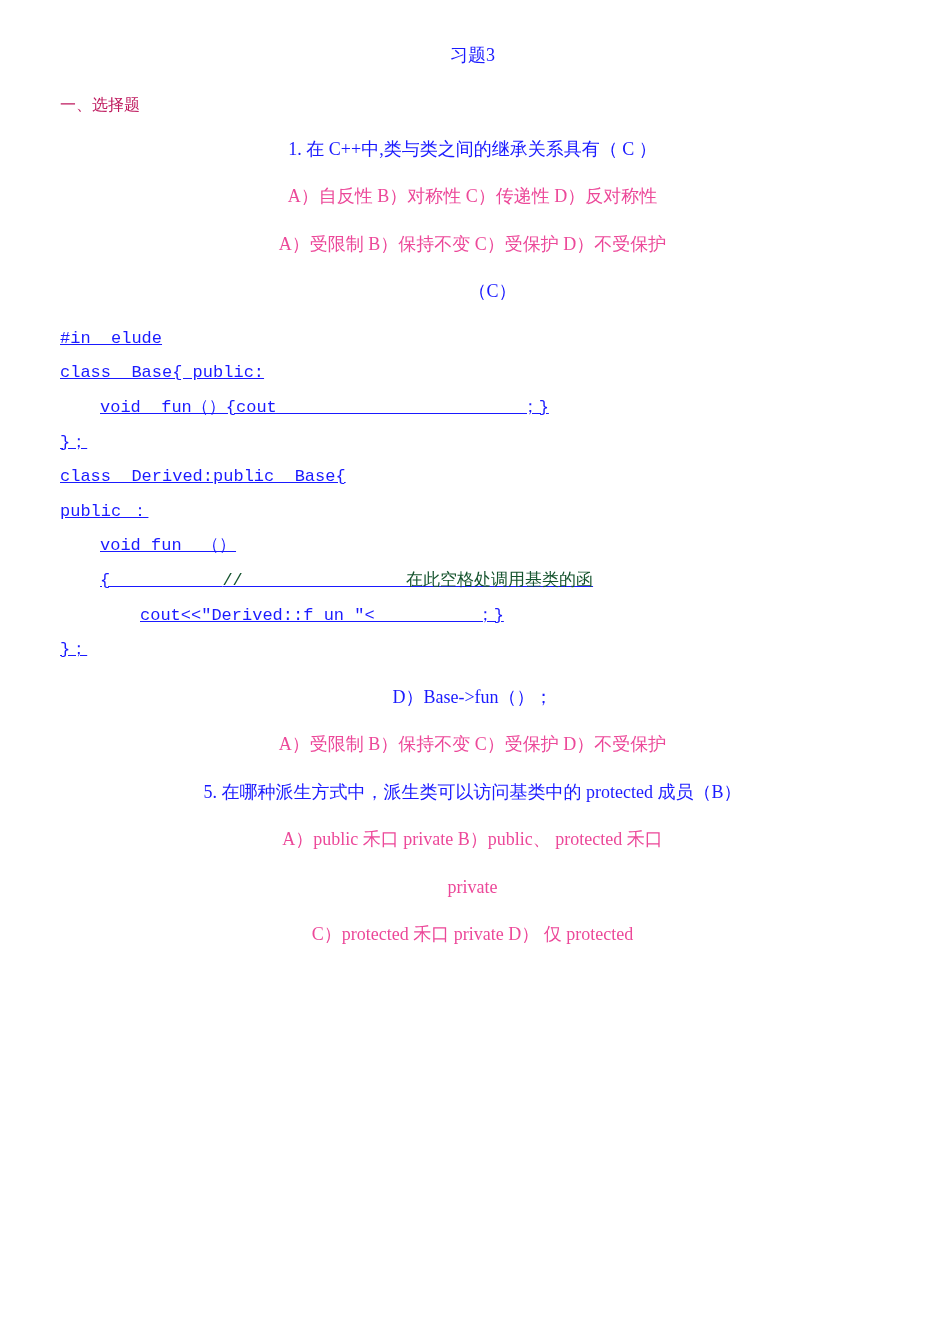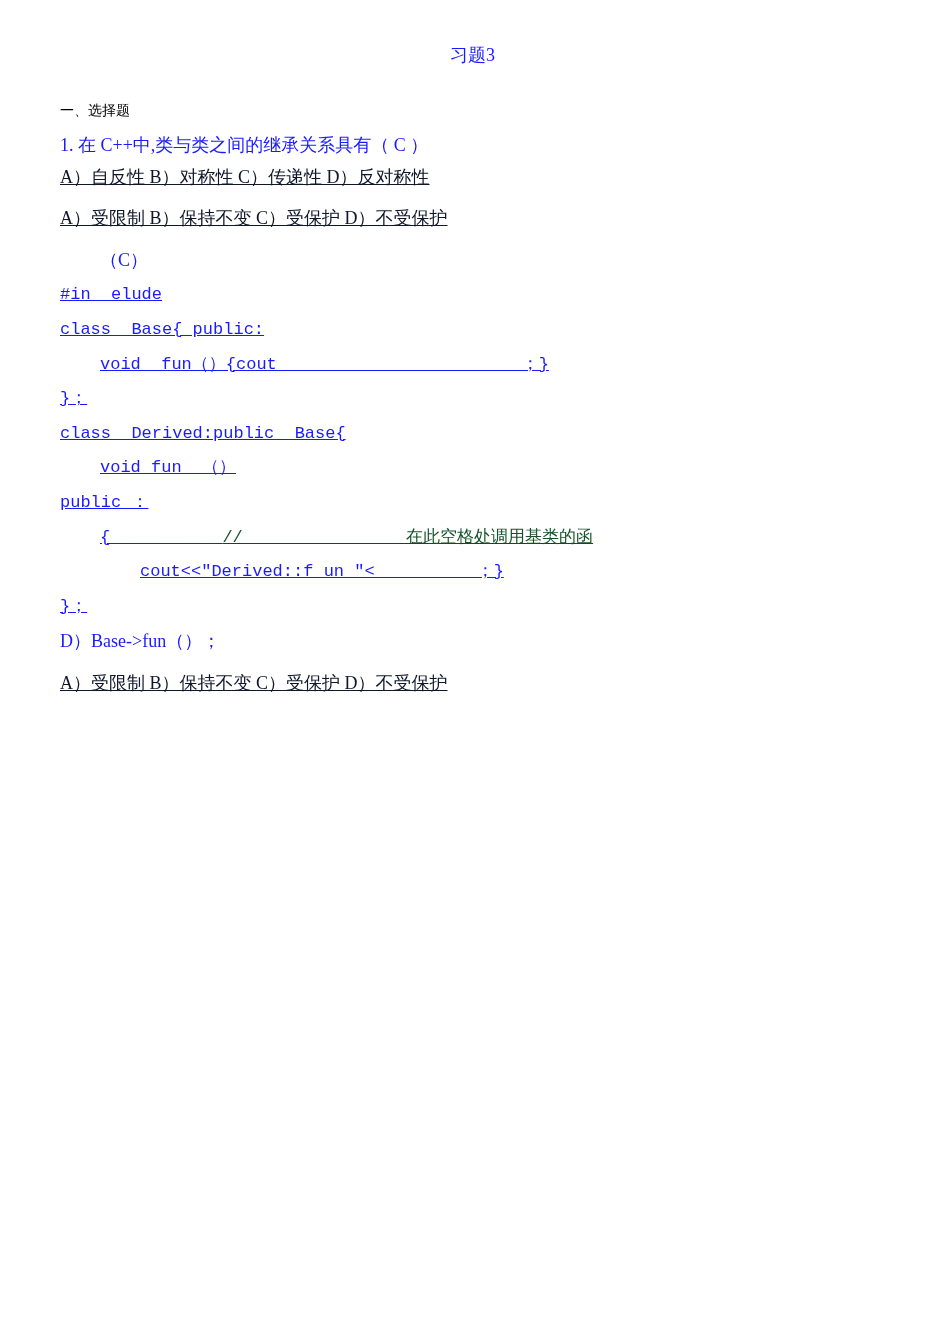--- a/index.html
+++ b/index.html
@@ -16,45 +16,44 @@
       width: 945px;
       min-height: 1336px;
       padding: 40px 60px;
       line-height: 1.7;
     }
 
     .page-title {
       text-align: center;
       color: #1a1aff;
       font-size: 18px;
-      margin-bottom: 28px;
+      margin-bottom: 20px;
       font-weight: normal;
     }
 
     .section-header {
-      color: #000000;
-      font-size: 14px;
+      color: #be185d;
+      font-size: 16px;
       margin-bottom: 8px;
     }
 
     .question-block {
       margin-bottom: 10px;
     }
 
     .question-text {
       color: #1a1aff;
       font-size: 18px;
       line-height: 1.75;
     }
 
     .answer-options {
-      color: #0f172a;
+      color: #ec4899;
       font-size: 18px;
       line-height: 1.75;
-      text-decoration: underline;
     }
 
     .code-block {
       font-family: "Courier New", "Consolas", monospace;
       color: #1a1aff;
       font-size: 17px;
       line-height: 1.8;
       margin: 4px 0;
       white-space: pre;
       text-decoration: underline;
@@ -70,22 +69,23 @@
 
     .inline-comment {
       color: #14532d;
     }
 
     .answer-indent {
       padding-left: 40px;
     }
 
     p {
-      margin: 0;
+      margin: 16px;
       line-height: 1.75;
+      text-align: center;
     }
   </style>
 </head>
 <body>
 
 <div>
 
   <h1 class="page-title">习题3</h1>
 
   <div class="section-header">一、选择题</div>
@@ -99,26 +99,32 @@
     <p class="answer-options">A）受限制 B）保持不变       C）受保护 D）不受保护</p>
   </div>
 
   <div class="question-block">
     <p class="answer-indent question-text">（C）</p>
     <div class="code-block">#in  elude</div>
     <div class="code-block">class  Base{ public:</div>
     <div class="code-block indent1">void  fun（）{cout                        ；}</div>
     <div class="code-block">}；</div>
     <div class="code-block">class  Derived:public  Base{</div>
+    <div class="code-block">public ：</div>
     <div class="code-block indent1">void fun  （）</div>
-    <div class="code-block">public ：</div>
     <div class="code-block indent1">{ ________  <span class="inline-comment">//                在此空格处调用基类的函</span></div>
     <div class="code-block indent2">cout&lt;&lt;"Derived::f un "&lt;          ；}</div>
     <div class="code-block">}；</div>
     <p class="question-text">D）Base-&gt;fun（）；</p>
   </div>
 
   <div class="question-block">
     <p class="answer-options">A）受限制 B）保持不变       C）受保护 D）不受保护</p>
   </div>
 
+  <div class="question-block">
+    <p class="question-text">5. 在哪种派生方式中，派生类可以访问基类中的 protected 成员（B）</p>
+    <p class="answer-options">A）public 禾口 private                  B）public、 protected 禾口</p>
+    <p class="answer-options">private</p>
+    <p class="answer-options">C）protected 禾口 private  D） 仅 protected</p>
+  </div>
 
 </div>
 
 </body></html>

